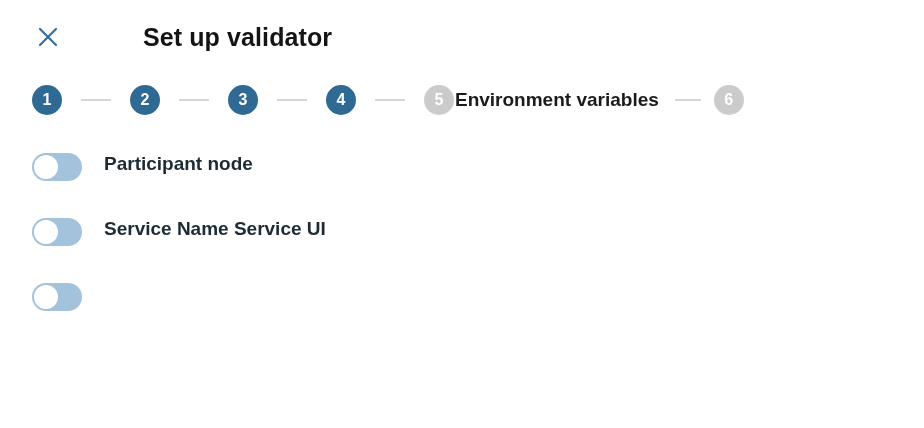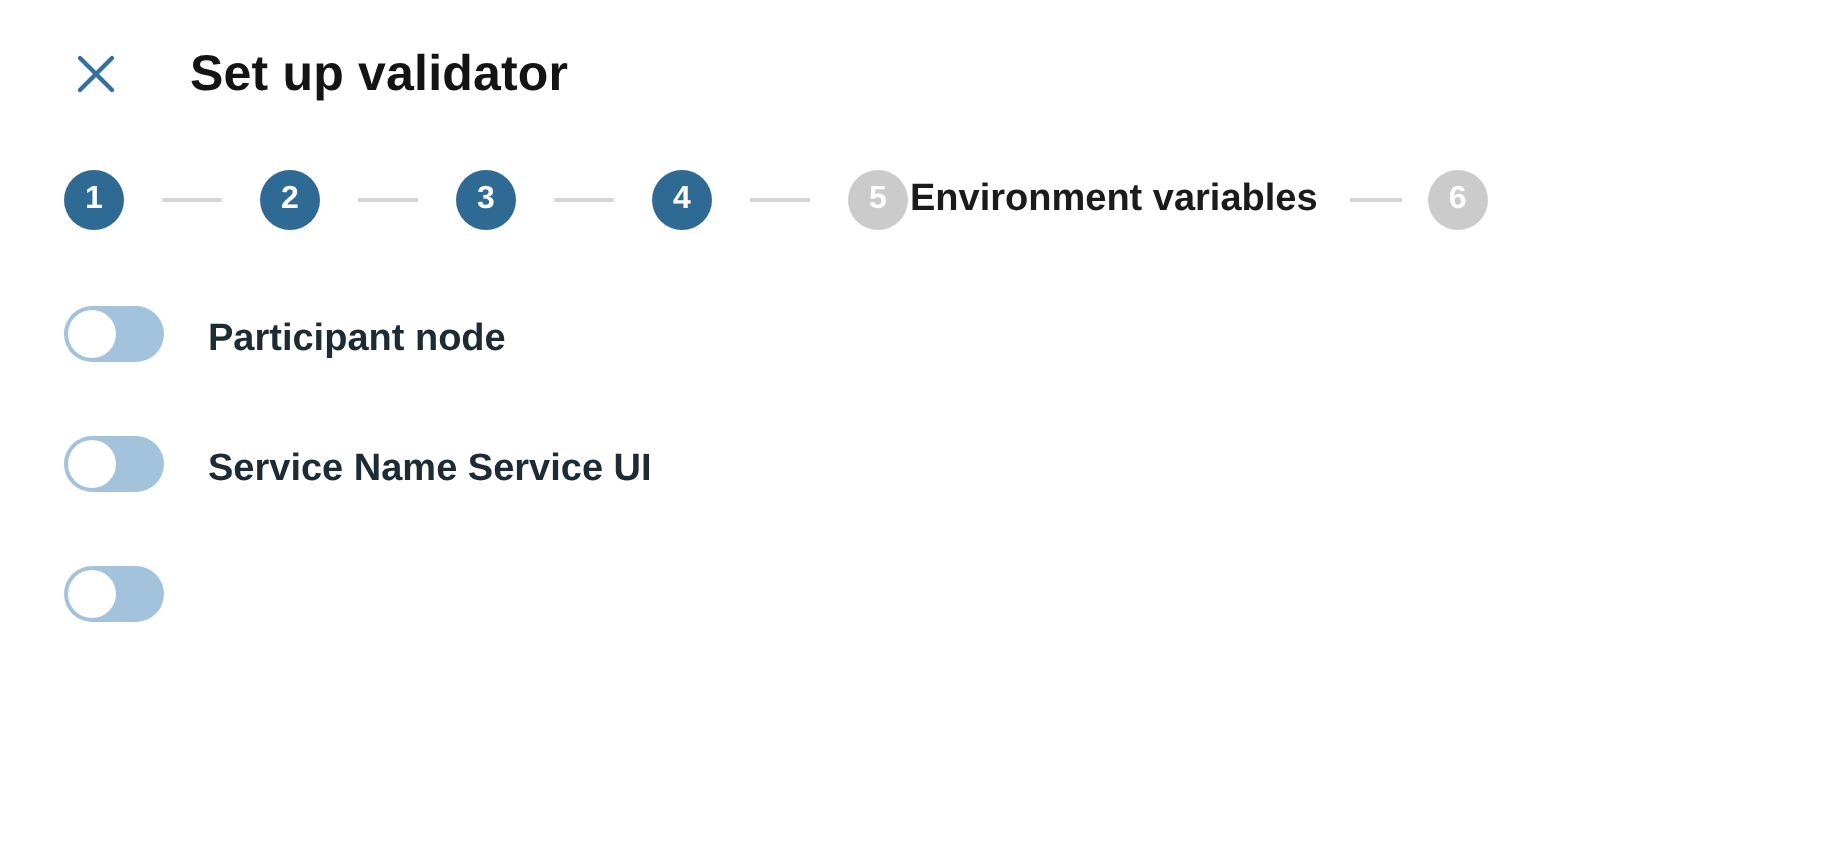--- a/index.html
+++ b/index.html
@@ -11,20 +11,21 @@
     font-family: "Liberation Sans", "DejaVu Sans", sans-serif;
     overflow: hidden;
   }
 
   
   .header {
     display: flex;
     align-items: center;
     padding: 22px 0 0 34px;
     height: 52px;
+    gap: 48px;
   }
   .close-btn {
     width: 28px;
     height: 28px;
     border: none;
     background: transparent;
     padding: 0;
     margin: 0;
     cursor: pointer;
     display: flex;
@@ -82,21 +83,21 @@
     white-space: nowrap;
   }
 
   
   .toggles {
     padding-left: 32px;
     margin-top: 38px;
   }
   .toggle-row {
     display: flex;
-    align-items: flex-end;
+    align-items: flex-start;
     height: 28px;
     margin-bottom: 37px;
   }
   .switch {
     position: relative;
     width: 50px;
     height: 28px;
     border-radius: 14px;
     background: #a2c3db;
     border: none;

